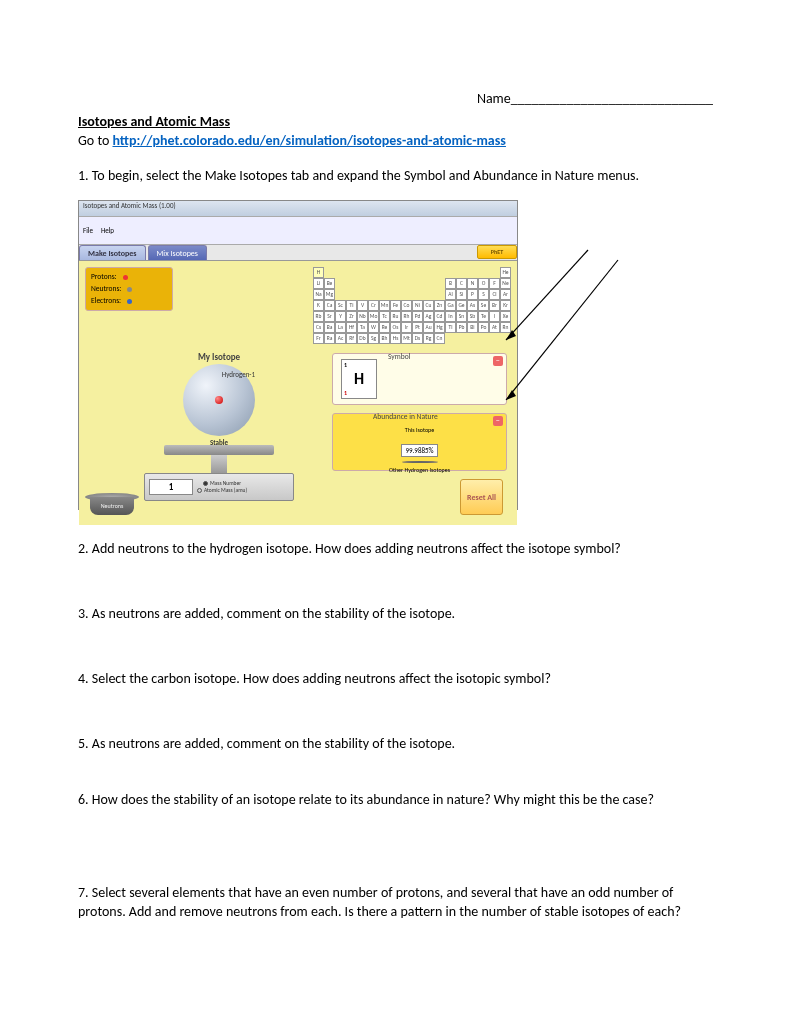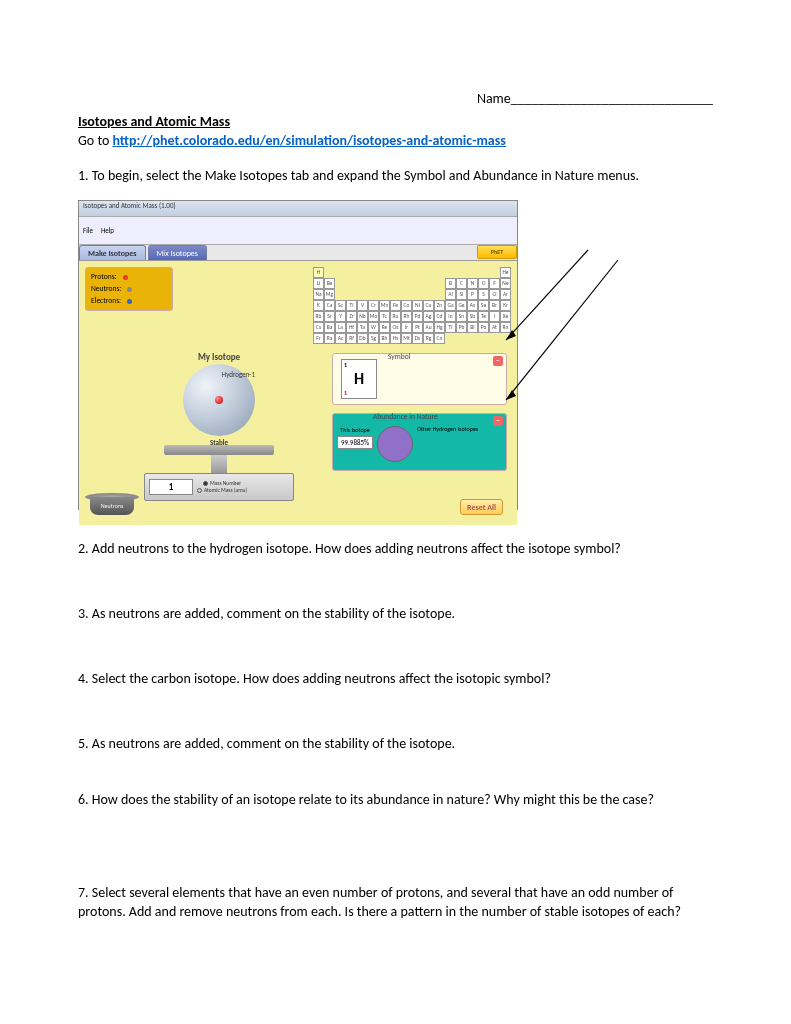--- a/index.html
+++ b/index.html
@@ -56,27 +56,27 @@
     .bucket-top { width: 54px; height: 8px; background: radial-gradient(ellipse at center,#aaa,#777); border-radius: 50%; }
     .bucket-body { width: 44px; height: 18px; margin: -4px auto 0; background: linear-gradient(#888,#555); border-radius: 0 0 8px 8px; color:#eee; font-size:6px; display:flex; align-items:center; justify-content:center; }
 
     .panel-symbol { position: absolute; top: 92px; right: 10px; width: 175px; height: 52px; background: #fffde8; border: 1px solid #caa; border-radius: 3px; display: flex; align-items: center; padding: 4px; }
     .sym-box { width: 36px; height: 40px; background: #fff; border: 1px solid #888; margin-left: 4px; position: relative; display: flex; align-items: center; justify-content: center; font-size: 16px; font-weight: bold; }
     .sym-tl { position: absolute; top: 1px; left: 2px; font-size: 6px; color: #000; }
     .sym-bl { position: absolute; bottom: 1px; left: 2px; font-size: 6px; color: #c00; }
     .panel-header { position: absolute; top: -2px; left: 55px; font-size: 7.5px; font-weight: normal; color: #444; }
     .panel-close { position: absolute; top: 2px; right: 3px; width: 10px; height: 10px; background: #e66; border-radius: 2px; color: #fff; font-size: 8px; line-height: 9px; text-align: center; }
 
-    .panel-abund { position: absolute; top: 152px; right: 10px; width: 175px; height: 58px; background: #14b8a6; border: 1px solid #caa; border-radius: 3px; padding: 12px 4px 4px; display: flex; align-items: flex-start; gap: 4px; }
+    .panel-abund { position: absolute; top: 152px; right: 10px; width: 175px; height: 58px; background: #fde047; border: 1px solid #caa; border-radius: 3px; padding: 12px 4px 4px; display: flex; align-items: center; gap: 4px; flex-direction: column; }
     .abund-left { font-size: 6px; text-align: center; }
-    .abund-val { background: #fff; border: 1px solid #888; padding: 1px 3px; font-size: 7px; margin-top: 2px; }
+    .abund-val { background: #fff; border: 1px solid #888; padding: 1px 3px; font-size: 7px; margin-top: 10px; }
     .pie { width: 36px; height: 36px; border-radius: 50%; background: #9070c8; border: 1px solid #666; }
     .abund-right { font-size: 6px; text-align: center; line-height: 7px; }
 
-    .reset-btn { position: absolute; bottom: 10px; right: 14px; padding: 2px 6px; background: linear-gradient(#ffeeaa,#ffcc55); border: 1px solid #cc9933; border-radius: 3px; font-size: 8px; font-weight: bold; color: #a55; }
+    .reset-btn { position: absolute; bottom: 10px; right: 14px; padding: 12px 6px; background: linear-gradient(#ffeeaa,#ffcc55); border: 1px solid #cc9933; border-radius: 3px; font-size: 8px; font-weight: bold; color: #a55; }
 
     
     .arrows { position: absolute; top: 0; left: 0; width: 560px; height: 320px; pointer-events: none; }
   </style>
 </head>
 <body>
 
 <div class="name-line">
   <span>Name</span><span>_____________________________</span>
 </div>

